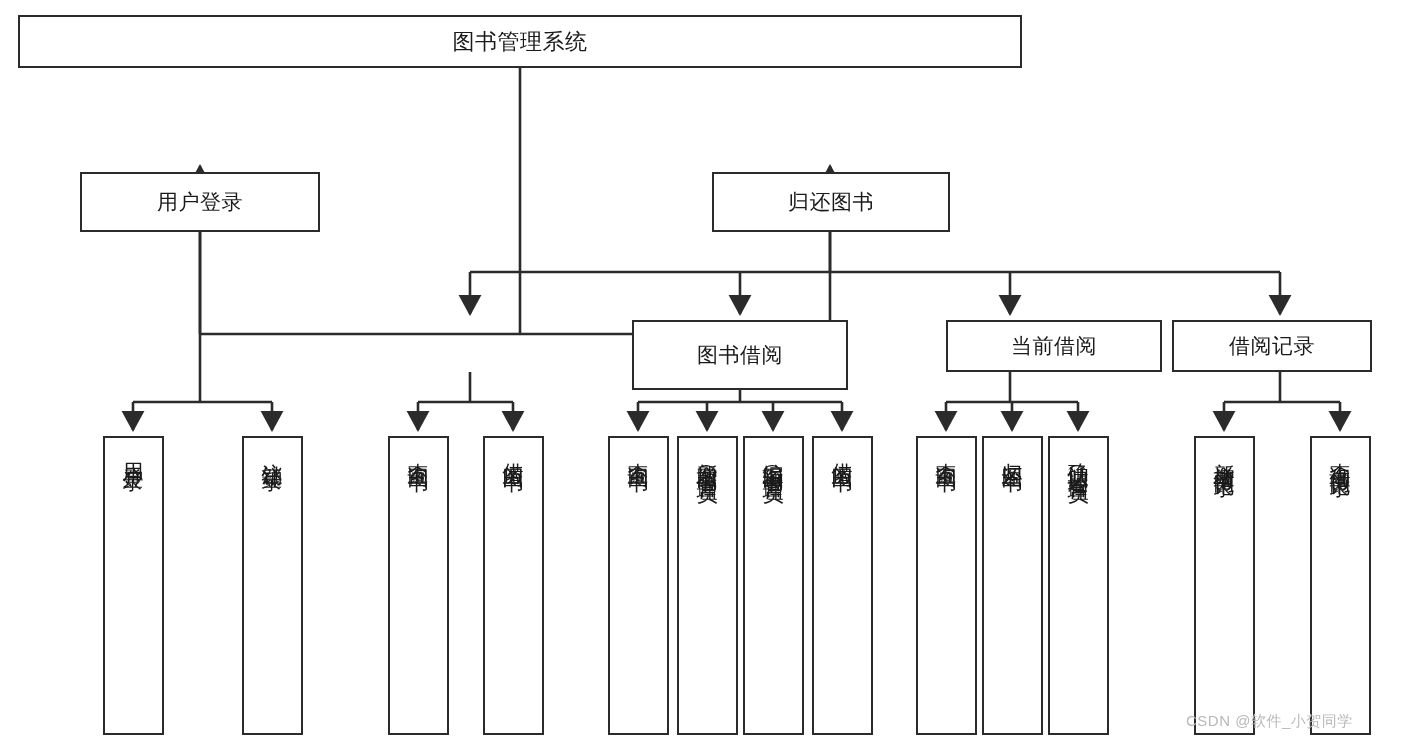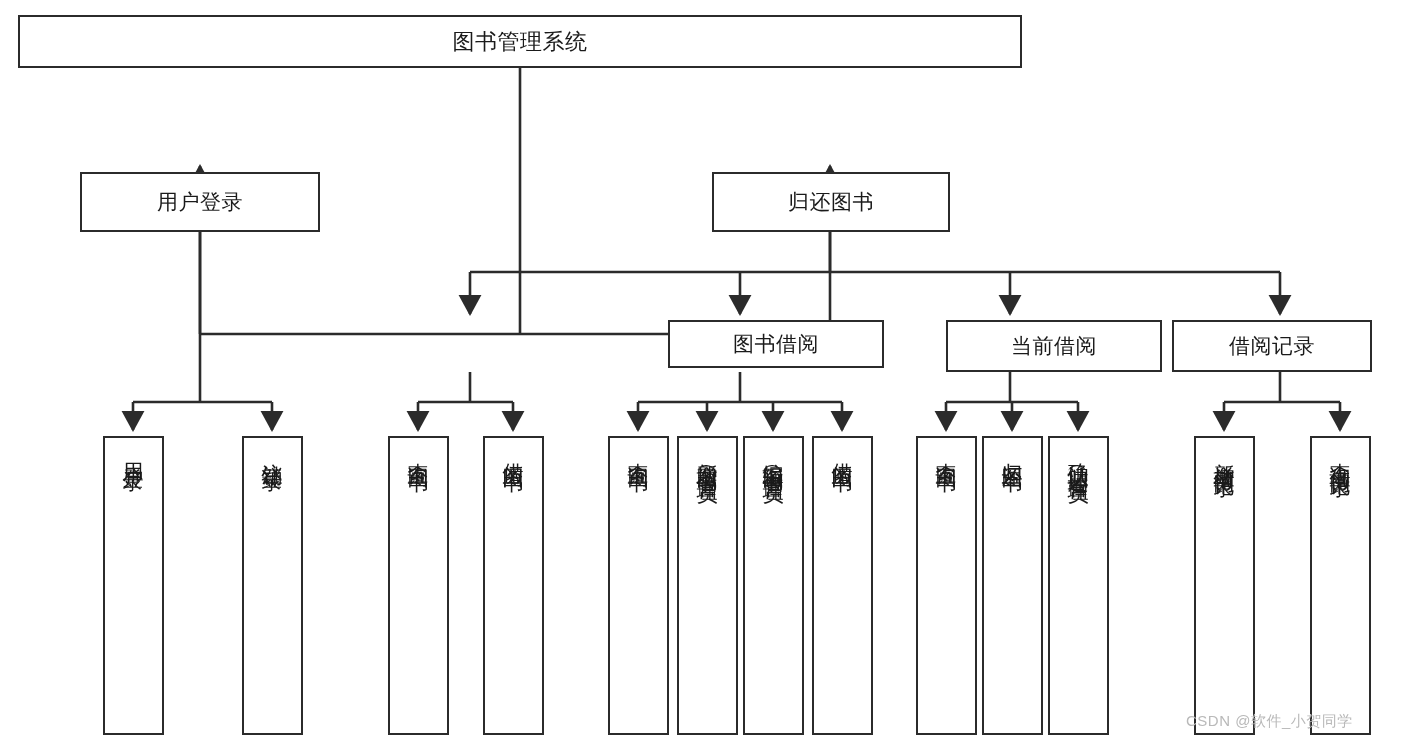--- a/index.html
+++ b/index.html
@@ -137,21 +137,21 @@
     <span class="node-label">图书管理系统</span>
   </div>
 
   <div class="node horiz" style="left:80px; top:172px; width:240px; height:60px;">
     <span class="node-label">用户登录</span>
   </div>
   <div class="node horiz" style="left:712px; top:172px; width:238px; height:60px;">
     <span class="node-label">归还图书</span>
   </div>
 
-  <div class="node horiz" style="left:632px; top:320px; width:216px; height:48px;margin-left:36px;">
+  <div class="node horiz" style="left:632px; top:320px; width:216px; height:70px;">
     <span class="node-label">图书借阅</span>
   </div>
   <div class="node horiz" style="left:946px; top:320px; width:216px; height:52px;">
     <span class="node-label">当前借阅</span>
   </div>
   <div class="node horiz" style="left:1172px; top:320px; width:200px; height:52px;">
     <span class="node-label">借阅记录</span>
   </div>
 
   <div class="node vert" style="left:103px; top:436px; width:61px; height:299px;">

